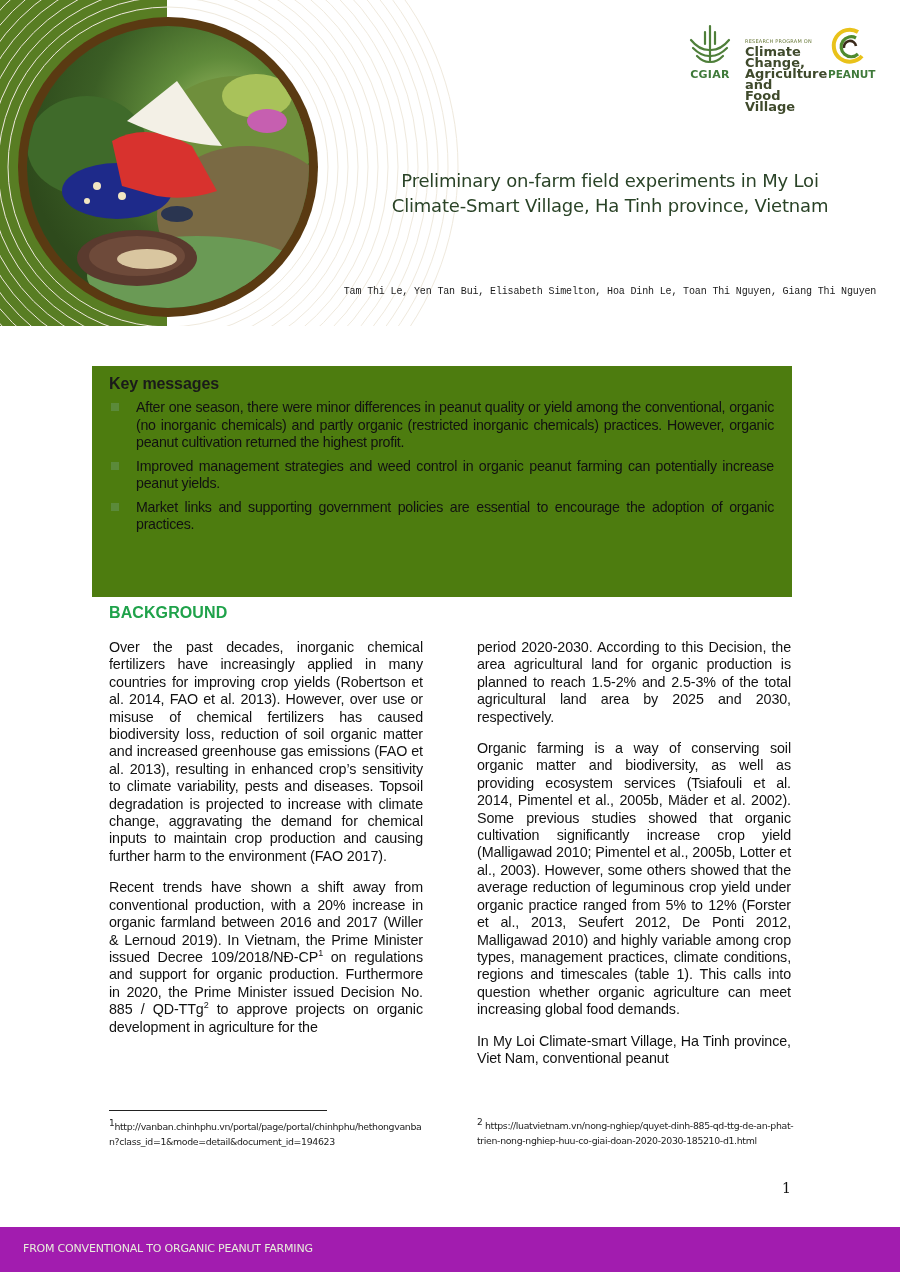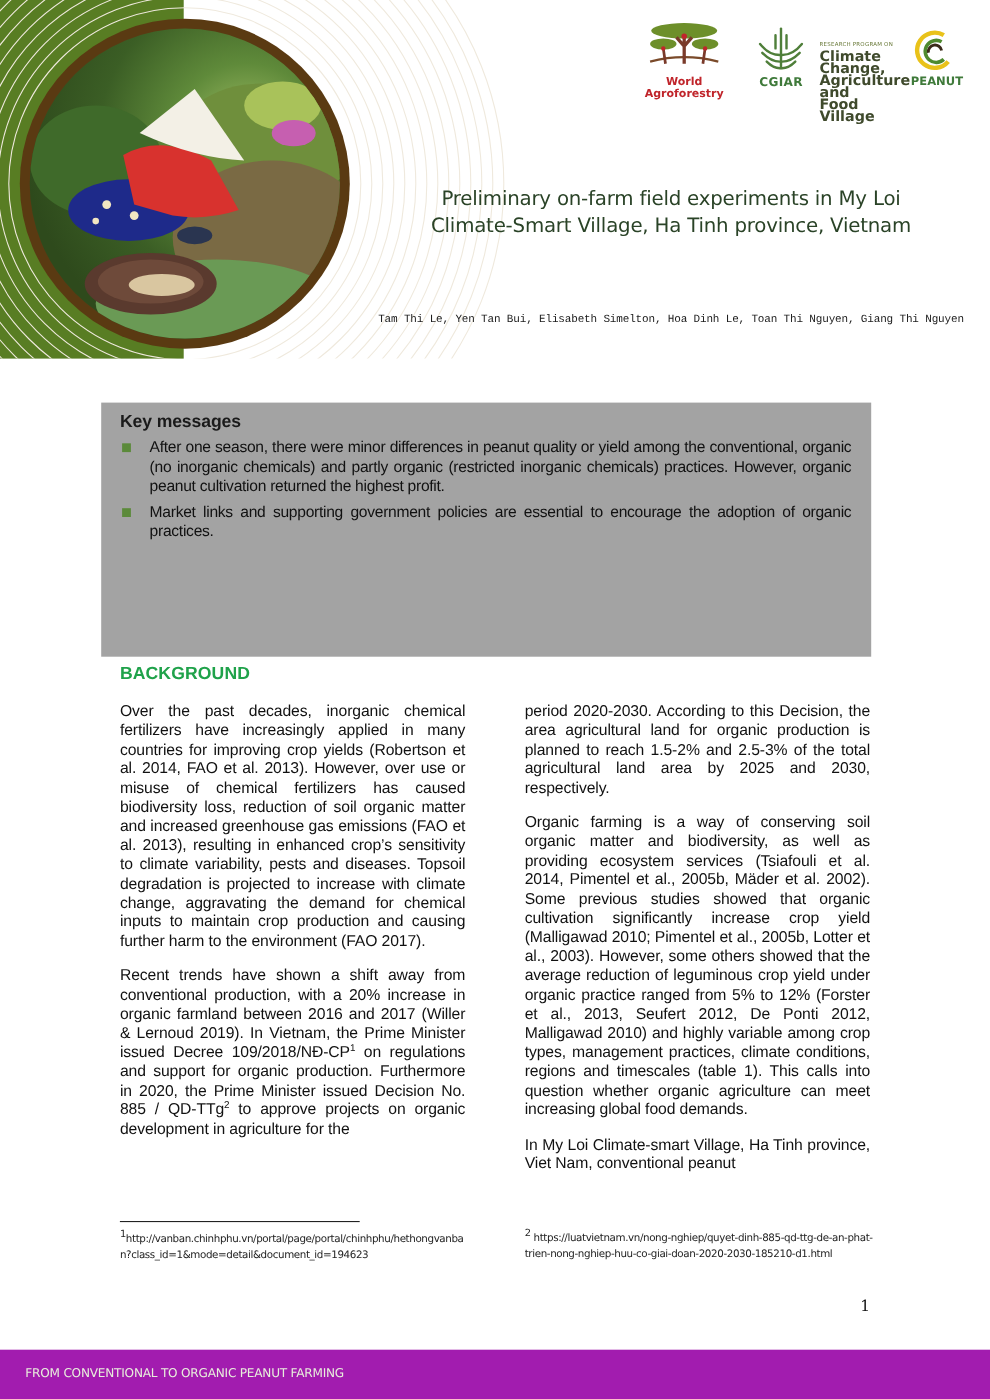--- a/index.html
+++ b/index.html
@@ -30,21 +30,21 @@
   .logo-rp .big { font-family: "DejaVu Sans", sans-serif; font-size: 13px; font-weight: bold; line-height: 11px; color: #3f4a2c; }
   .logo-ccafs { position: absolute; left: 243px; top: 8px; width: 44px; height: 60px; text-align: center; }
   .logo-ccafs .txt { position: absolute; left: 0; top: 42px; width: 44px; font-family: "DejaVu Sans", sans-serif; font-size: 10.5px; font-weight: bold; color: #3f7a3a; }
 
   .title-block { position: absolute; left: 330px; top: 165px; width: 560px; text-align: center; color: #1e3a1a; }
   .title-main { font-family: "DejaVu Sans", sans-serif; font-weight: bold; font-size: 22px; letter-spacing: -0.3px; color: #1f3d1d; line-height: 28px; }
   .title-sub { font-family: "DejaVu Sans", sans-serif; font-size: 18px; line-height: 25px; color: #2a4327; margin-top: 3px; letter-spacing: -0.2px; }
   .authors { position: absolute; left: 330px; top: 286px; width: 560px; text-align: center; font-family: Liberation Mono, monospace; font-size: 10px; color: #1a1a1a; letter-spacing: -0.15px; }
 
   
-  .keybox { position: absolute; left: 92px; top: 366px; width: 700px; height: 231px; background: #a3a3a3; padding: 9px 18px 0 17px; }
+  .keybox { position: absolute; left: 92px; top: 366px; width: 700px; height: 231px; background: #4d7c0f; padding: 9px 18px 0 17px; }
   .keybox h2 { font-family: "Liberation Sans", sans-serif; font-weight: bold; font-size: 16px; color: #1a1a1a; margin-bottom: 6px; letter-spacing: -0.1px; }
   .keybox ul { list-style: none; }
   .keybox li { position: relative; padding-left: 27px; font-size: 14.2px; line-height: 17.5px; text-align: justify; margin-bottom: 6px; color: #111; letter-spacing: -0.25px; }
   .keybox li .bullet { position: absolute; left: 2px; top: 4px; width: 8px; height: 8px; background: #5b8a3a; }
 
   
   .sec-head { position: absolute; left: 109px; top: 604px; font-family: "Liberation Sans", sans-serif; font-weight: bold; font-size: 16px; color: #1fa24a; letter-spacing: 0.1px; }
   .col { position: absolute; width: 314px; font-size: 14.3px; line-height: 17.4px; text-align: justify; color: #111; letter-spacing: -0.1px; }
   .col p { margin-bottom: 14px; }
   .col-left { left: 109px; top: 639px; }
@@ -110,37 +110,20 @@
       <path d="M100 95 L150 55 L195 120 Q150 118 100 95 Z" fill="#f3f0e6"></path>
 
       <ellipse cx="110" cy="232" rx="60" ry="28" fill="#5a3a2e"></ellipse>
       <ellipse cx="110" cy="230" rx="48" ry="20" fill="#6e4a3a"></ellipse>
       <ellipse cx="120" cy="233" rx="30" ry="10" fill="#d9c6a0"></ellipse>
     </svg>
   </div>
 </div>
 
 <div class="logos">
-  <div class="logo-wa">
-    <svg width="74" height="50" viewBox="0 0 74 50">
-      <path d="M6 38 Q37 30 68 38" stroke="#7a4a2a" stroke-width="2" fill="none"></path>
-      <ellipse cx="37" cy="10" rx="30" ry="7" fill="#6d8f2a"></ellipse>
-      <ellipse cx="18" cy="22" rx="12" ry="5" fill="#6d8f2a"></ellipse>
-      <ellipse cx="56" cy="22" rx="12" ry="5" fill="#6d8f2a"></ellipse>
-      <path d="M37 14 L37 40 M30 16 L37 24 M44 16 L37 24" stroke="#7a3a2a" stroke-width="3" fill="none"></path>
-      <path d="M18 26 L20 40 M56 26 L54 40" stroke="#7a3a2a" stroke-width="2.5" fill="none"></path>
-      <circle cx="37" cy="15" r="2.5" fill="#c0252b"></circle>
-      <circle cx="18" cy="26" r="2" fill="#c0252b"></circle>
-      <circle cx="56" cy="26" r="2" fill="#c0252b"></circle>
-    </svg>
-    <div class="txt">
-      <div>World</div>
-      <div>Agroforestry</div>
-    </div>
-  </div>
 
   <div class="logo-cgiar">
     <svg width="50" height="42" viewBox="0 0 50 42">
       <g stroke="#4f7f3a" stroke-width="2.2" fill="none" stroke-linecap="round">
         <path d="M25 2 L25 38"></path>
         <path d="M20 8 L20 20 M30 8 L30 20"></path>
         <path d="M6 16 Q14 26 24 26"></path>
         <path d="M44 16 Q36 26 26 26"></path>
         <path d="M8 24 Q16 32 24 32"></path>
         <path d="M42 24 Q34 32 26 32"></path>
@@ -176,20 +159,24 @@
 
 <div class="keybox">
   <h2>Key messages</h2>
   <ul>
     <li>
       <span class="bullet"></span>
       <span>After one season, there were minor differences in peanut quality or yield among the conventional, organic (no inorganic chemicals) and partly organic (restricted inorganic chemicals) practices. However, organic peanut cultivation returned the highest profit.</span>
     </li>
     <li>
       <span class="bullet"></span>
+      <span>Improved management strategies and weed control in organic peanut farming can potentially increase peanut yields.</span>
+    </li>
+    <li>
+      <span class="bullet"></span>
       <span>Market links and supporting government policies are essential to encourage the adoption of organic practices.</span>
     </li>
   </ul>
 </div>
 
 <div class="sec-head">BACKGROUND</div>
 
 <div class="col col-left">
   <p>Over the past decades, inorganic chemical fertilizers have increasingly applied in many countries for improving crop yields (Robertson et al. 2014, FAO et al. 2013). However, over use or misuse of chemical fertilizers has caused biodiversity loss, reduction of soil organic matter and increased greenhouse gas emissions (FAO et al. 2013), resulting in enhanced crop’s sensitivity to climate variability, pests and diseases. Topsoil degradation is projected to increase with climate change, aggravating the demand for chemical inputs to maintain crop production and causing further harm to the environment (FAO 2017).</p>
   <p><span>Recent trends have shown a shift away from conventional production, with a 20% increase in organic farmland between 2016 and 2017 (Willer &amp; Lernoud 2019). In Vietnam, the Prime Minister issued Decree 109/2018/NĐ-CP</span><sup>1</sup><span> on regulations and support for organic production. Furthermore in 2020, the Prime Minister issued Decision No. 885 / QD-TTg</span><sup>2</sup><span> to approve projects on organic development in agriculture for the</span></p>

